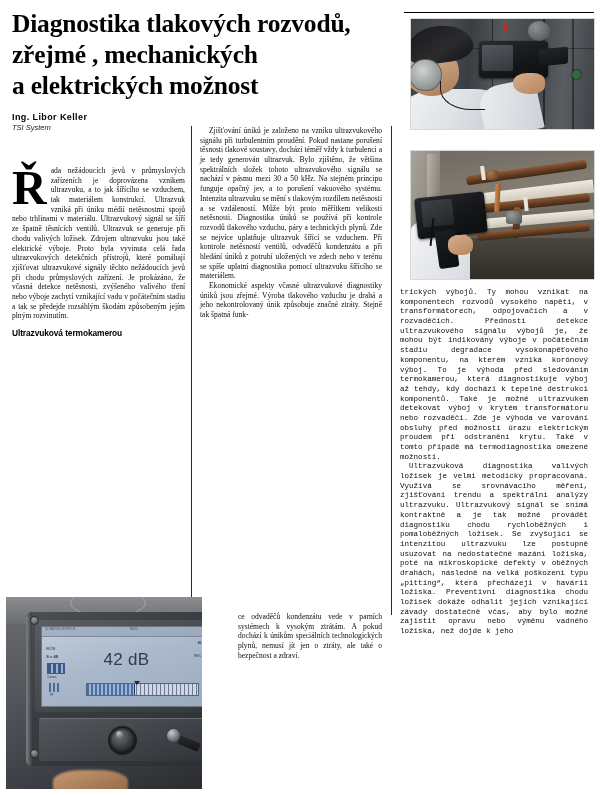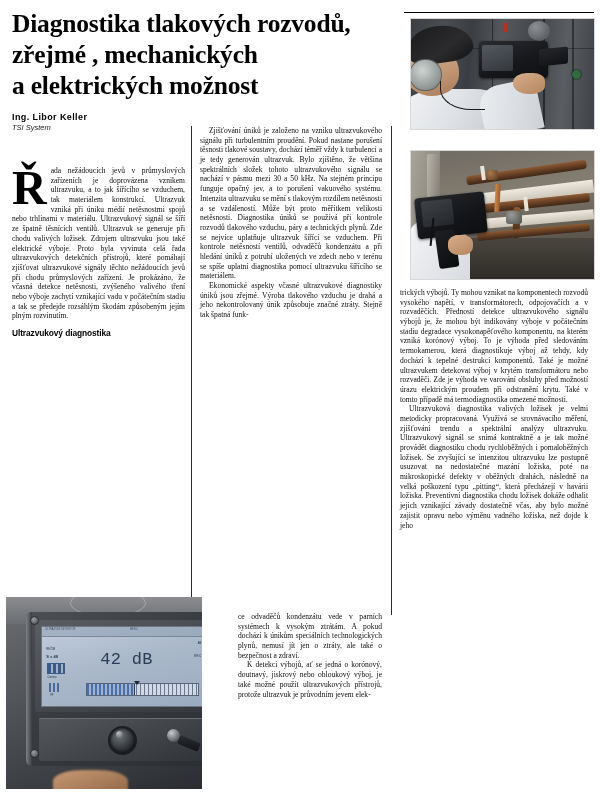--- a/index.html
+++ b/index.html
@@ -86,21 +86,21 @@
 
   
   .col2b{
     position:absolute;left:238px;top:612px;width:144px;
     font-size:7.55px;line-height:1.285;text-align:justify;color:#0d0d0d;
   }
   .col2b p{margin:0;text-indent:9px;}
   .col2b p.noind{text-indent:0;}
 
   
-  .col3{left:400px;top:288px;width:188px;}
+  .col3{left:400px;top:288px;width:188px;font-family:Liberation Mono, monospace;}
 
   
   .photo{position:absolute;overflow:hidden;background:#555;}
 
   
   .ph1{left:410px;top:18px;width:183px;height:110px;
        border:1px solid #d8d8d8;}
   .ph1 .bg{
     position:absolute;inset:0;
     background:
@@ -271,21 +271,21 @@
   .ph3 .t-title{left:3px;top:1px;font-size:2.6px;opacity:.85;}
   .ph3 .t-menu{left:52%;top:1px;font-size:2.6px;opacity:.8;}
   .ph3 .t-freq{right:3px;top:18%;font-size:3.2px;font-weight:bold;}
   .ph3 .t-rec{right:4px;top:34%;font-size:3.4px;}
   .ph3 .t-mode{left:4px;top:26%;font-size:2.8px;}
   .ph3 .t-sens{left:4px;top:35%;font-size:4px;font-weight:bold;}
   .ph3 .t-cam{left:5px;top:62%;font-size:2.6px;}
   .ph3 .t-ff{left:8px;top:86%;font-size:2.6px;}
   .ph3 .bigval{
     position:absolute;left:50%;top:30%;transform:translateX(-50%);
-    font-family:Liberation Mono, monospace;
+    font-family:Liberation Sans, sans-serif;
     font-size:17px;color:#2c3c55;letter-spacing:0.3px;white-space:nowrap;
   }
   .ph3 .icon1{
     position:absolute;left:5px;top:46%;width:16px;height:9px;
     background:repeating-linear-gradient(90deg,#3a5a8a 0 3px,#9fb2ca 3px 5px);
     border:1px solid #3a5a8a;
   }
   .ph3 .icon2{
     position:absolute;left:7px;top:72%;width:11px;height:9px;
     background:repeating-linear-gradient(90deg,#4a6a9a 0 2px,transparent 2px 4px);
@@ -366,31 +366,30 @@
   <div class="byline">
     <p class="author">Ing. Libor Keller</p>
     <p class="affil">TSI System</p>
   </div>
 
   <div class="vrule r1"></div>
   <div class="vrule r2"></div>
 
   <div class="col col1">
     <p class="lead"><span class="drop">Ř</span><span>ada nežádoucích jevů v průmyslových zařízeních je doprovázena vznikem ultrazvuku, a to jak šířícího se vzduchem, tak materiálem konstrukcí. Ultrazvuk vzniká při úniku médií netěsnostmi spojů nebo trhlinami v materiálu. Ultrazvukový signál se šíří ze špatně těsnících ventilů. Ultrazvuk se generuje při chodu valivých ložisek. Zdrojem ultrazvuku jsou také elektrické výboje. Proto byla vyvinuta celá řada ultrazvukových detekčních přístrojů, které pomáhají zjišťovat ultrazvukové signály těchto nežádoucích jevů při chodu průmyslových zařízení. Je prokázáno, že včasná detekce netěsnosti, zvýšeného valivého tření nebo výboje zachytí vznikající vadu v počátečním stadiu a tak se předejde rozsáhlým škodám způsobeným jejím plným rozvinutím.</span></p>
-    <h3>Ultrazvukový diagnostika</h3>
+    <h3>Ultrazvuková termokamerou</h3>
   </div>
 
   <div class="col col2">
     <p>Zjišťování úniků je založeno na vzniku ultrazvukového signálu při turbulentním proudění. Pokud nastane porušení těsnosti tlakové soustavy, dochází téměř vždy k turbulenci a je tedy generován ultrazvuk. Bylo zjištěno, že většina spektrálních složek tohoto ultrazvukového signálu se nachází v pásmu mezi 30 a 50 kHz. Na stejném principu funguje opačný jev, a to porušení vakuového systému. Intenzita ultrazvuku se mění s tlakovým rozdílem netěsnosti a se vzdáleností. Může být proto měřítkem velikosti netěsnosti. Diagnostika úniků se používá při kontrole rozvodů tlakového vzduchu, páry a technických plynů. Zde se nejvíce uplatňuje ultrazvuk šířící se vzduchem. Při kontrole netěsností ventilů, odvaděčů kondenzátu a při hledání úniků z potrubí uložených ve zdech nebo v terénu se spíše uplatní diagnostika pomocí ultrazvuku šířícího se materiálem.</p>
     <p>Ekonomické aspekty včasné ultrazvukové diagnostiky úniků jsou zřejmé. Výroba tlakového vzduchu je drahá a jeho nekontrolovaný únik způsobuje značné ztráty. Stejně tak špatná funk-</p>
   </div>
 
   <div class="col2b">
     <p class="noind">ce odvaděčů kondenzátu vede v parních systémech k vysokým ztrátám. A pokud dochází k únikům speciálních technologických plynů, nemusí jít jen o ztráty, ale také o bezpečnost a zdraví.</p>
-    <p>K detekci výbojů, ať se jedná o korónový, doutnavý, jiskrový nebo obloukový výboj, je také možné použít ultrazvukových přístrojů, protože ultrazvuk je průvodním jevem elek-</p>
   </div>
 
   <div class="col col3">
     <p class="noind">trických výbojů. Ty mohou vznikat na komponentech rozvodů vysokého napětí, v transformátorech, odpojovačích a v rozvaděčích. Předností detekce ultrazvukového signálu výbojů je, že mohou být indikovány výboje v počátečním stadiu degradace vysokonapěťového komponentu, na kterém vzniká korónový výboj. To je výhoda před sledováním termokamerou, která diagnostikuje výboj až tehdy, kdy dochází k tepelné destrukci komponentů. Také je možné ultrazvukem detekovat výboj v krytém transformátoru nebo rozvaděči. Zde je výhoda ve varování obsluhy před možností úrazu elektrickým proudem při odstranění krytu. Také v tomto případě má termodiagnostika omezené možnosti.</p>
     <p>Ultrazvuková diagnostika valivých ložisek je velmi metodicky propracovaná. Využívá se srovnávacího měření, zjišťování trendu a spektrální analýzy ultrazvuku. Ultrazvukový signál se snímá kontraktně a je tak možné provádět diagnostiku chodu rychloběžných i pomaloběžných ložisek. Se zvyšující se intenzitou ultrazvuku lze postupně usuzovat na nedostatečné mazání ložiska, poté na mikroskopické defekty v oběžných drahách, následně na velká poškození typu „pitting“, která přecházejí v havárii ložiska. Preventivní diagnostika chodu ložisek dokáže odhalit jejich vznikající závady dostatečně včas, aby bylo možné zajistit opravu nebo výměnu vadného ložiska, než dojde k jeho</p>
   </div>
 
   <div class="photo ph1">
     <div class="bg"></div>
     <div class="hrz"></div>

